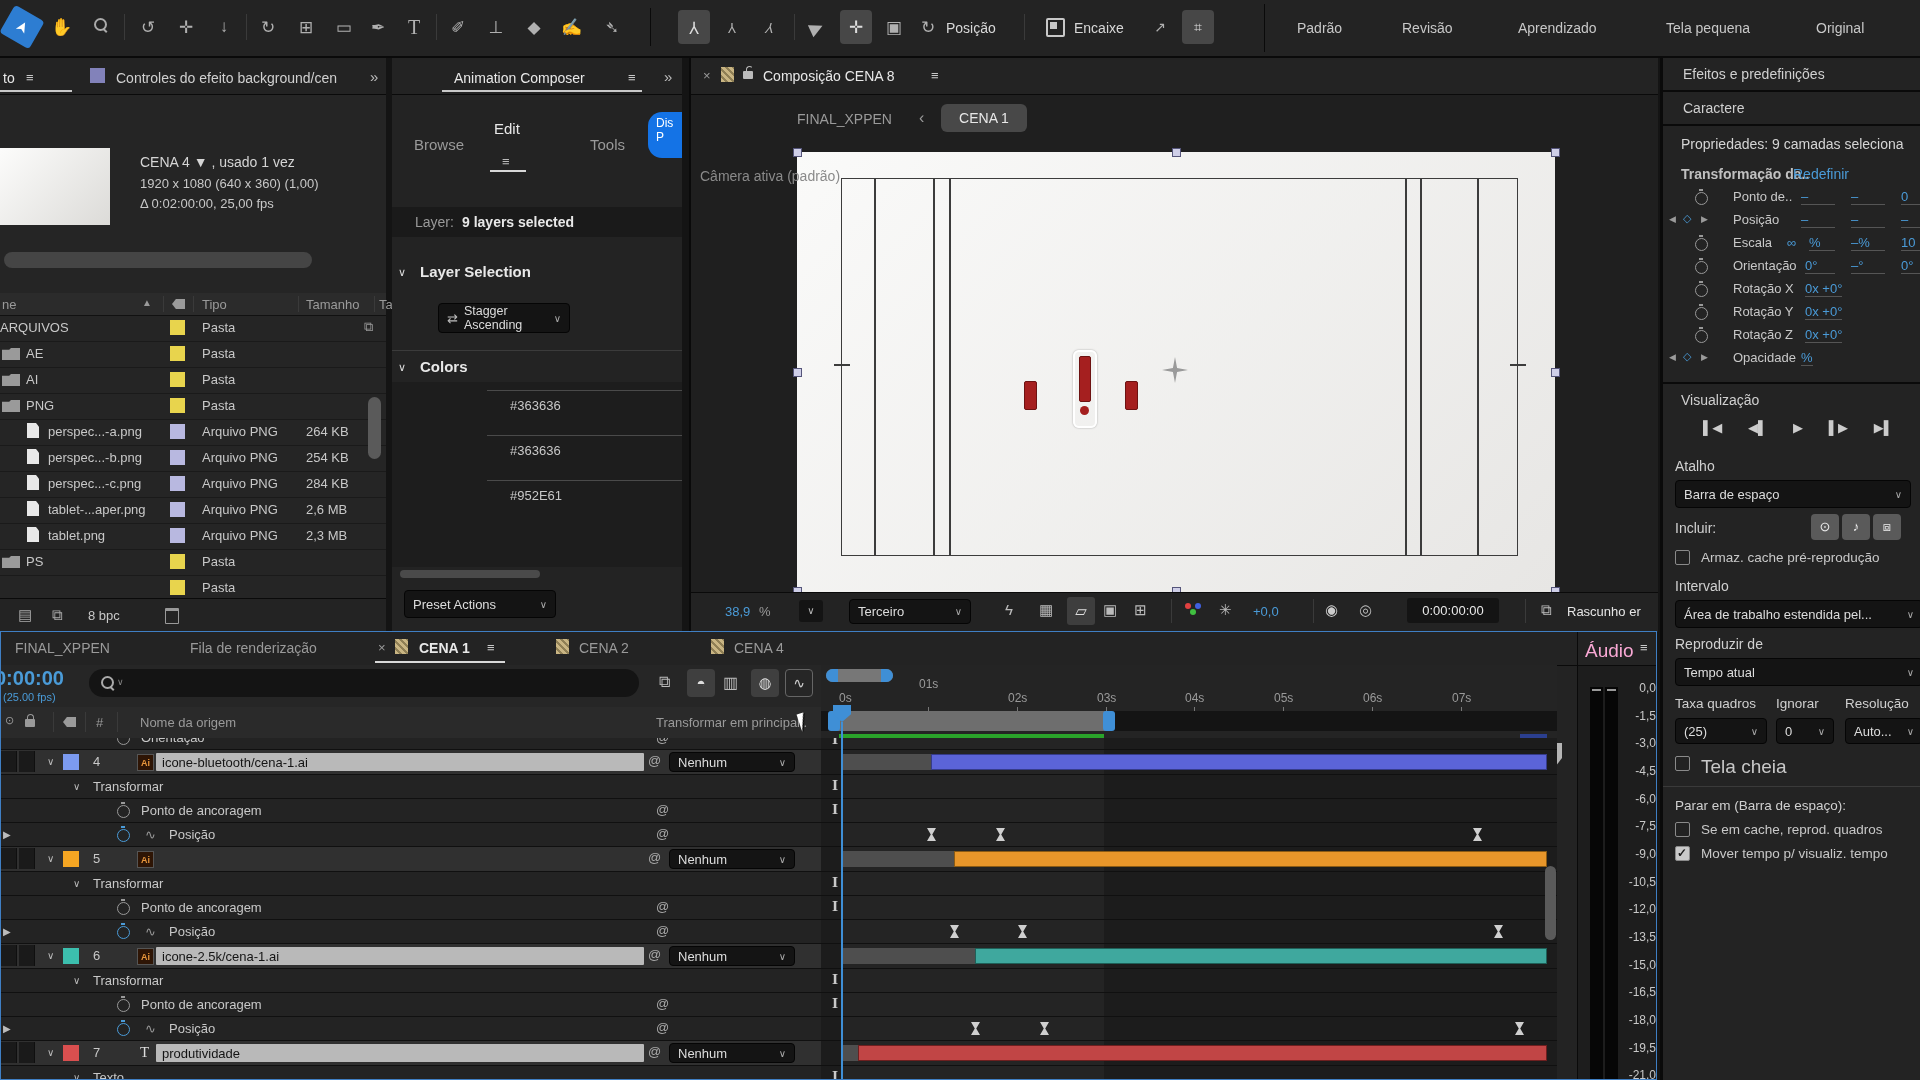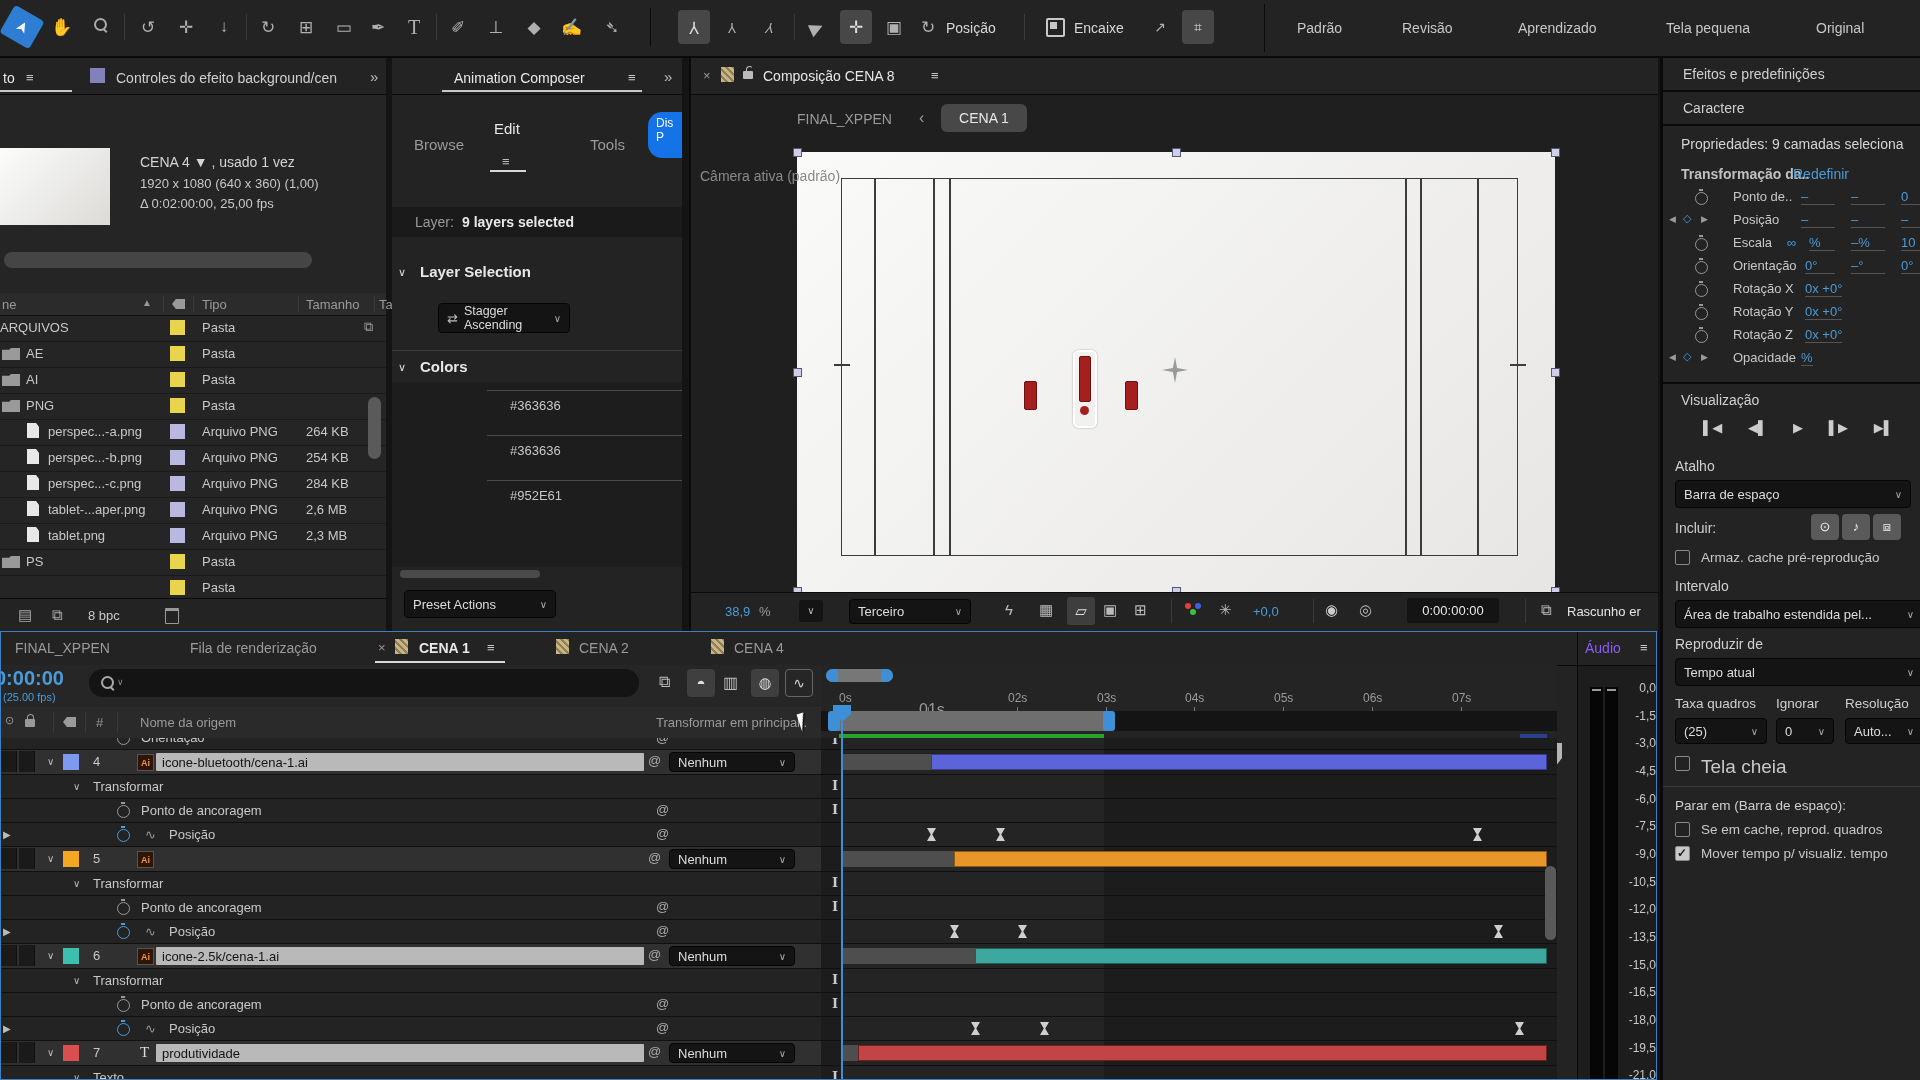--- a/index.html
+++ b/index.html
@@ -477,21 +477,21 @@
       <span class="p tx dim" style="left:655px;top:8px;width:150px;overflow:hidden">Transformar em principal ...</span>
     </div>
     <div class="cursor" style="left:798px;top:80px;z-index:40"></div>
 
     <div class="p" style="left:820px;top:33px;width:736px;height:73px;background:#242424">
       <div class="p" style="left:5px;top:4px;width:67px;height:13px;background:#777;border-radius:7px">
         <span class="p" style="left:0;top:0;width:12px;height:13px;background:#3f8fd6;border-radius:7px 0 0 7px"></span>
         <span class="p" style="right:0;top:0;width:12px;height:13px;background:#3f8fd6;border-radius:0 7px 7px 0"></span>
       </div>
       <span class="p tx dim" style="left:18px;top:26px;font-size:12px">0s</span>
-      <span class="p tx dim" style="left:98px;top:36px;font-size:16px">01s</span>
+      <span class="p tx dim" style="left:98px;top:12px;font-size:12px">01s</span>
       <span class="p tx dim" style="left:187px;top:26px;font-size:12px">02s</span>
       <span class="p tx dim" style="left:276px;top:26px;font-size:12px">03s</span>
       <span class="p tx dim" style="left:364px;top:26px;font-size:12px">04s</span>
       <span class="p tx dim" style="left:453px;top:26px;font-size:12px">05s</span>
       <span class="p tx dim" style="left:542px;top:26px;font-size:12px">06s</span>
       <span class="p tx dim" style="left:631px;top:26px;font-size:12px">07s</span>
       <span class="p" style="left:107px;top:42px;width:1px;height:8px;background:#777"></span>
       <span class="p" style="left:196px;top:42px;width:1px;height:8px;background:#777"></span>
       <span class="p" style="left:285px;top:42px;width:1px;height:8px;background:#777"></span>
       <span class="p" style="left:373px;top:42px;width:1px;height:8px;background:#777"></span>
@@ -676,21 +676,21 @@
         <span class="grpchev" style="left:72px;top:6px">∨</span>
         <span class="p tx" style="left:92px;top:4px">Texto</span>
         <span class="ibeam" style="left:831px;top:3px"></span>
       </div>
 
       <div class="p" style="left:1544px;top:128px;width:11px;height:74px;background:#5a5a5a;border-radius:6px"></div>
     </div>
 
     <div class="p" style="left:1576px;top:0;width:79px;height:447px;background:#1d1d1d;border-left:1px solid #0a0a0a">
       <div class="p" style="left:0;top:0;width:79px;height:33px;background:#232323;border-bottom:1px solid #0a0a0a">
-        <span class="p tx" style="left:7px;top:8px;font-size:14px;color:#8b5cf6">Áudio</span>
+        <span class="p tx" style="left:7px;top:8px;font-size:19px;color:#f9a8d4">Áudio</span>
         <span class="p tx" style="left:62px;top:8px">≡</span>
       </div>
       <div class="p" style="left:12px;top:55px;width:13px;height:392px;background:#060606">
           <span class="p" style="left:2px;top:2px;width:9px;height:2px;background:#999"></span>
         </div>
       <div class="p" style="left:27px;top:55px;width:13px;height:392px;background:#060606">
           <span class="p" style="left:2px;top:2px;width:9px;height:2px;background:#999"></span>
         </div>
       <div class="dbl p" style="left:40px;top:49px">0,0</div>
       <div class="dbl p" style="left:40px;top:77px">-1,5</div>

